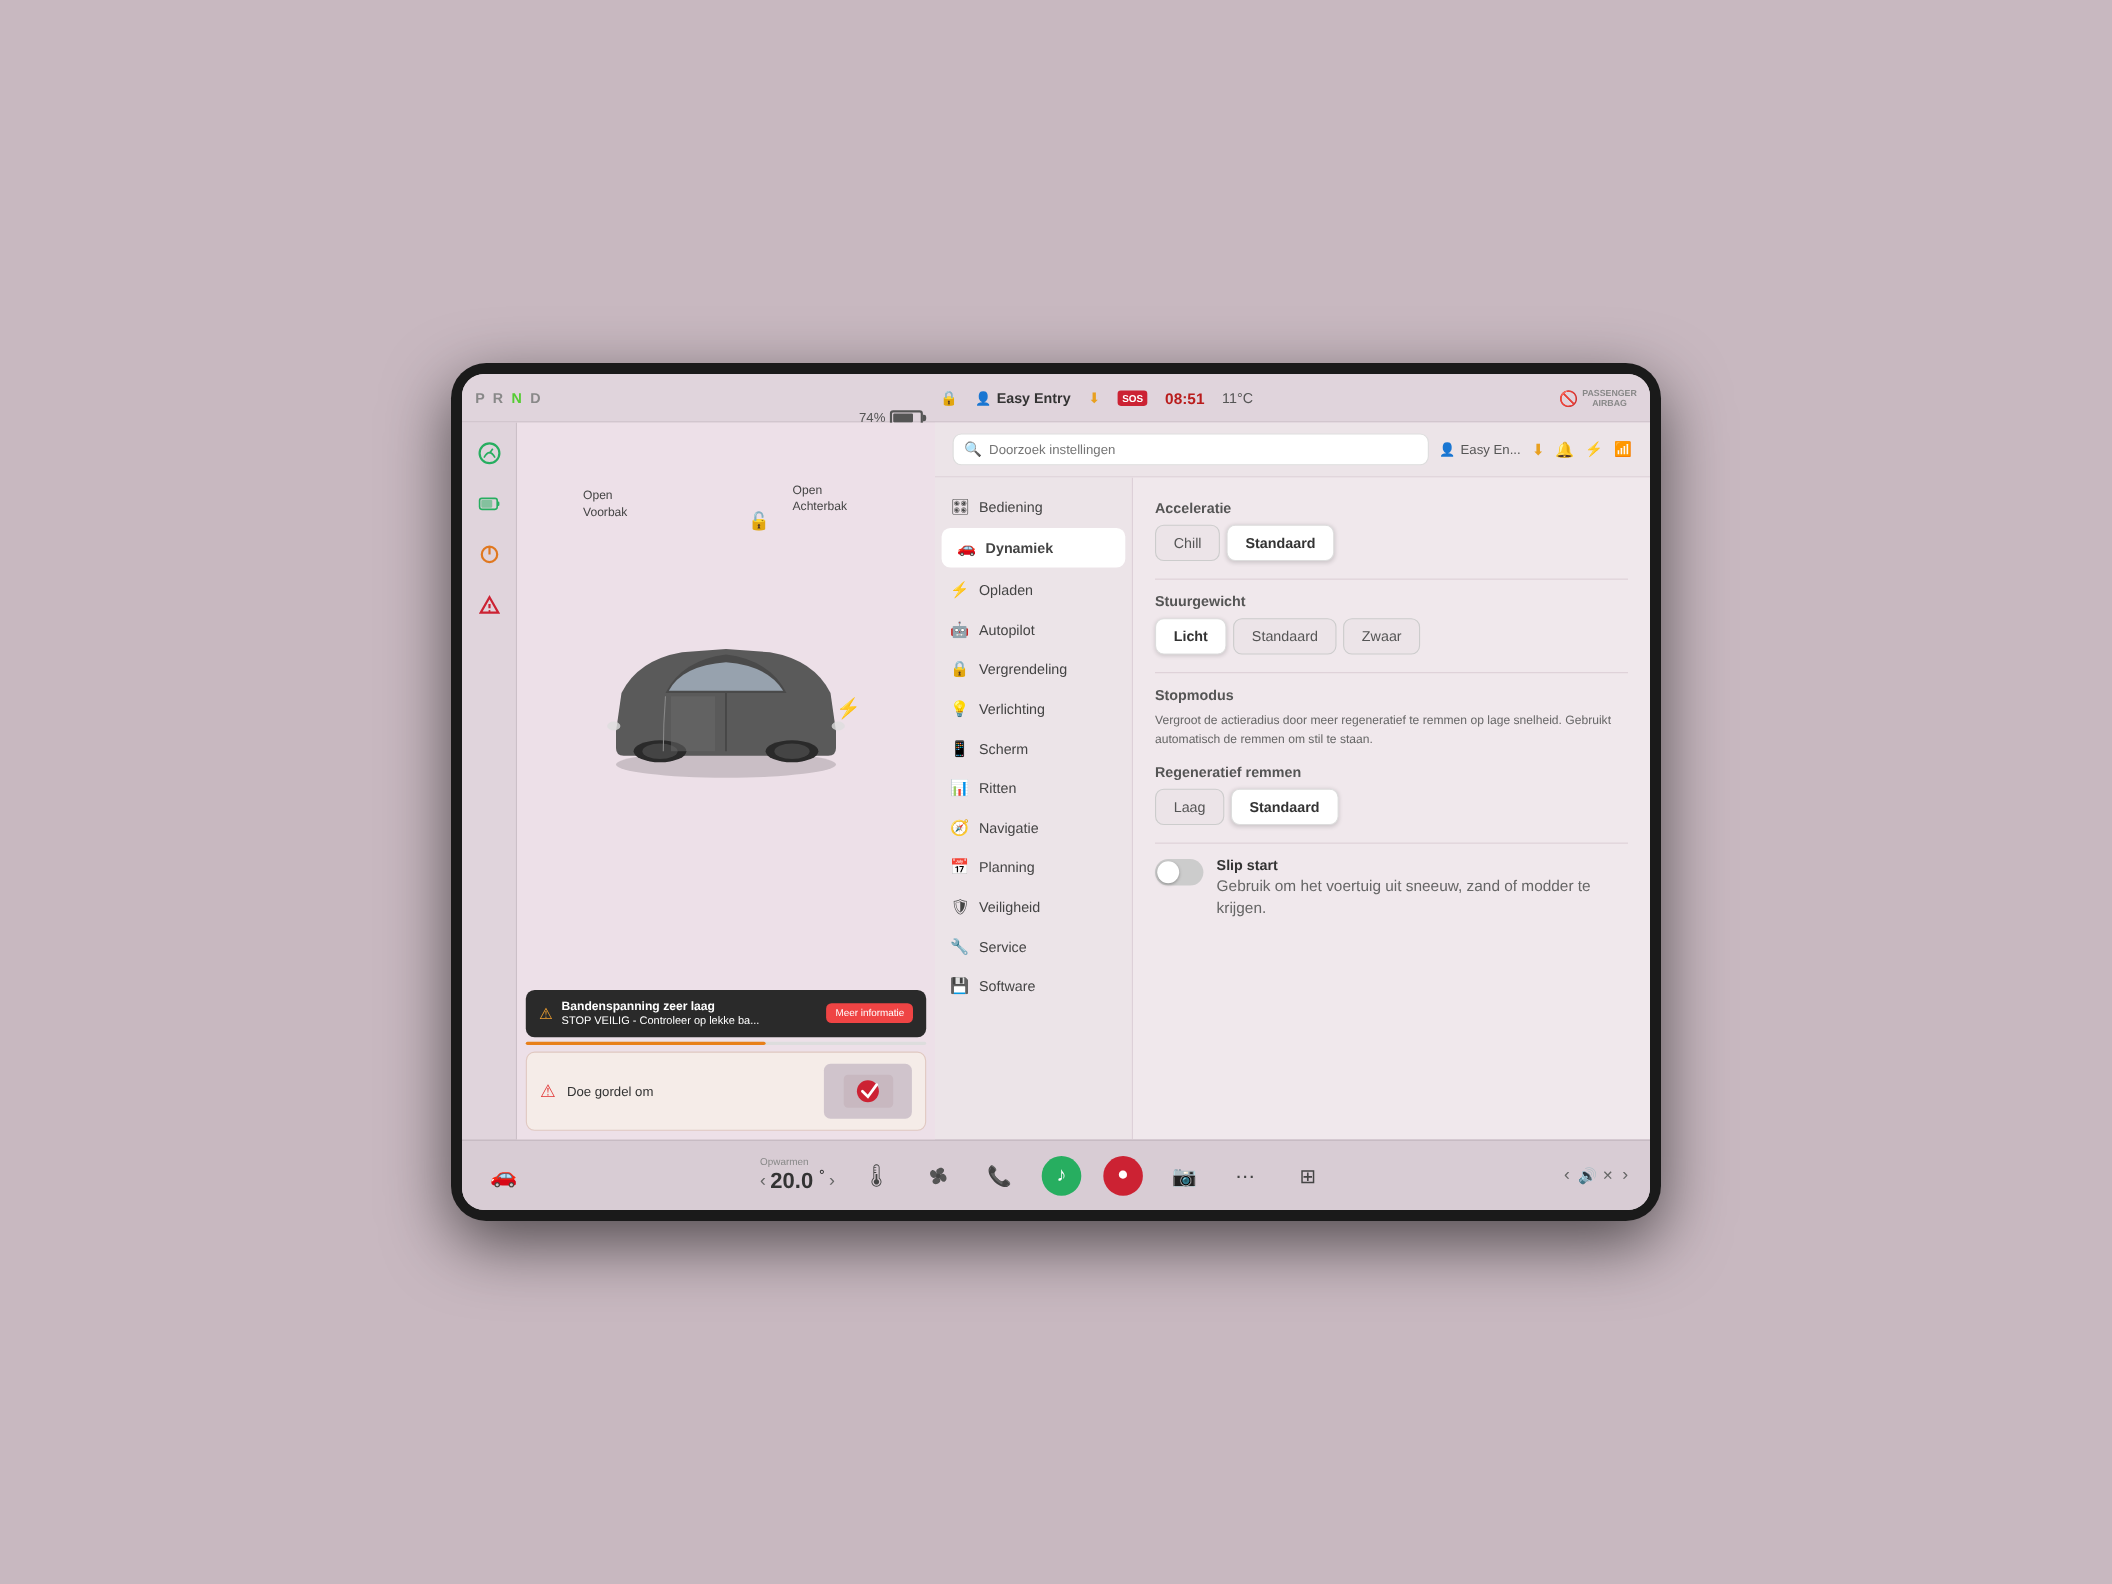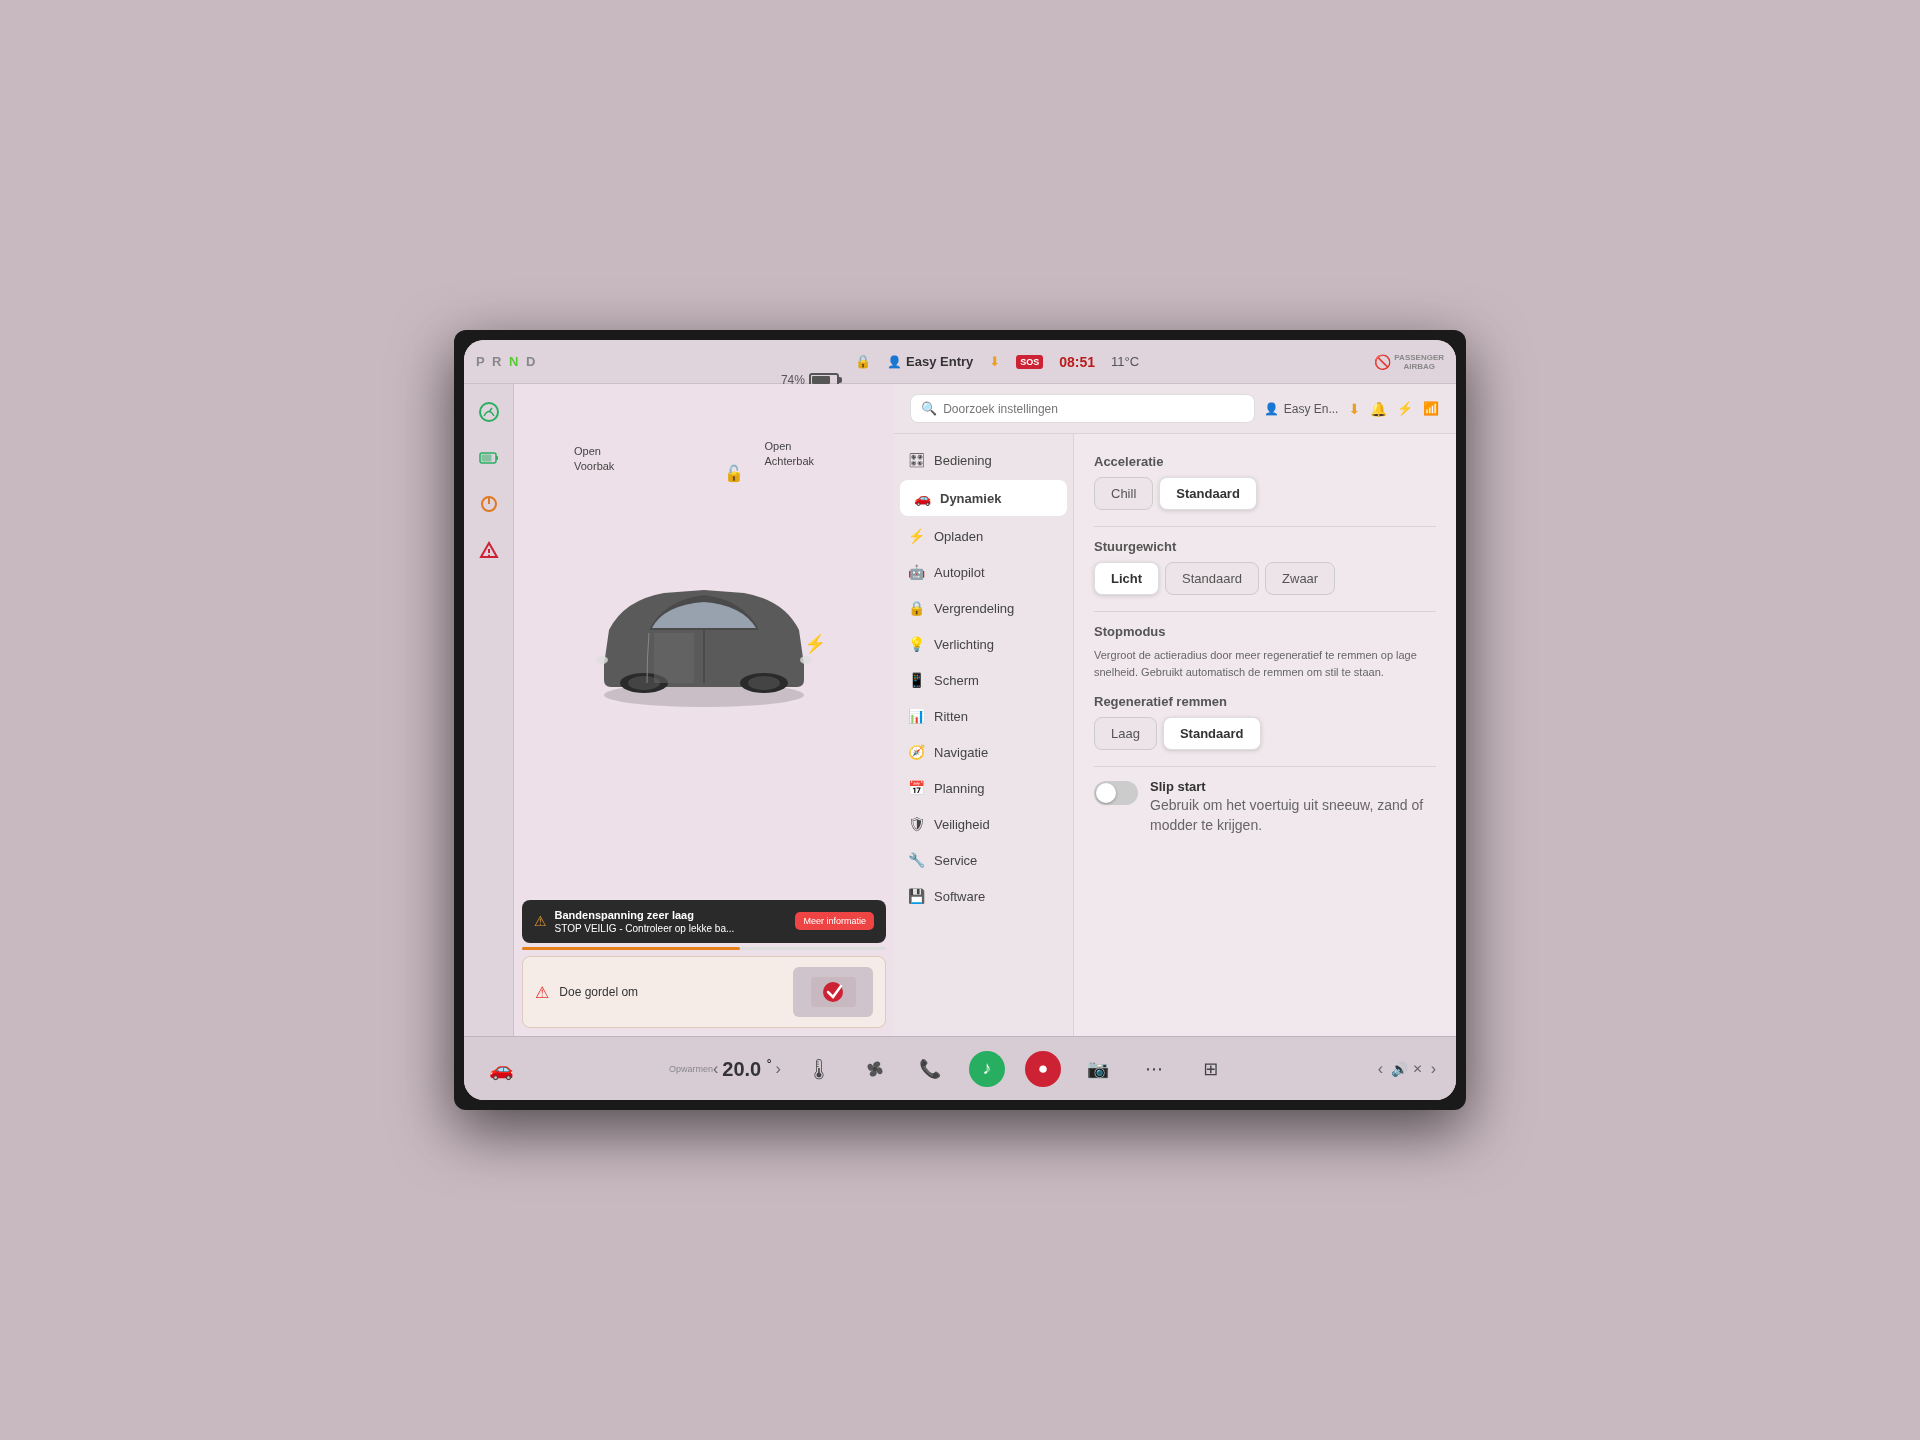--- a/index.html
+++ b/index.html
@@ -8,24 +8,24 @@
       height: 1440px;
       background: #c8b8c0;
       display: flex;
       align-items: center;
       justify-content: center;
       font-family: -apple-system, 'Helvetica Neue', Arial, sans-serif;
       overflow: hidden;
     }
 
     .screen-outer {
-      width: 1012px;
+      width: 1100px;
       height: 780px;
       background: #1a1a1a;
-      border-radius: 12px;
+      border-radius: 32px;
       padding: 10px;
       box-shadow: 0 20px 60px rgba(0,0,0,0.6);
     }
 
     .screen-inner {
       width: 100%;
       height: 100%;
       background: #e8dce4;
       border-radius: 20px;
       overflow: hidden;
@@ -555,22 +555,22 @@
     }
 
     .task-icon.radio-circle {
       background: #cc2233;
       border-radius: 50%;
       color: white;
     }
 
     .temp-control {
       display: flex;
-      flex-direction: row;
-      align-items: center;
+      flex-direction: column;
+      align-items: flex-start;
       gap: 0;
     }
 
     .temp-label {
       font-size: 9px;
       color: #888;
     }
 
     .temp-value {
       font-size: 20px;

